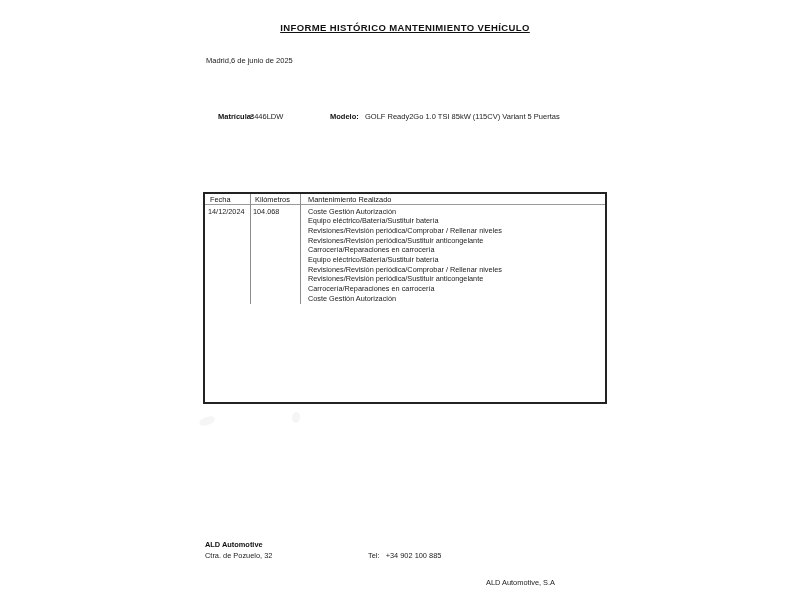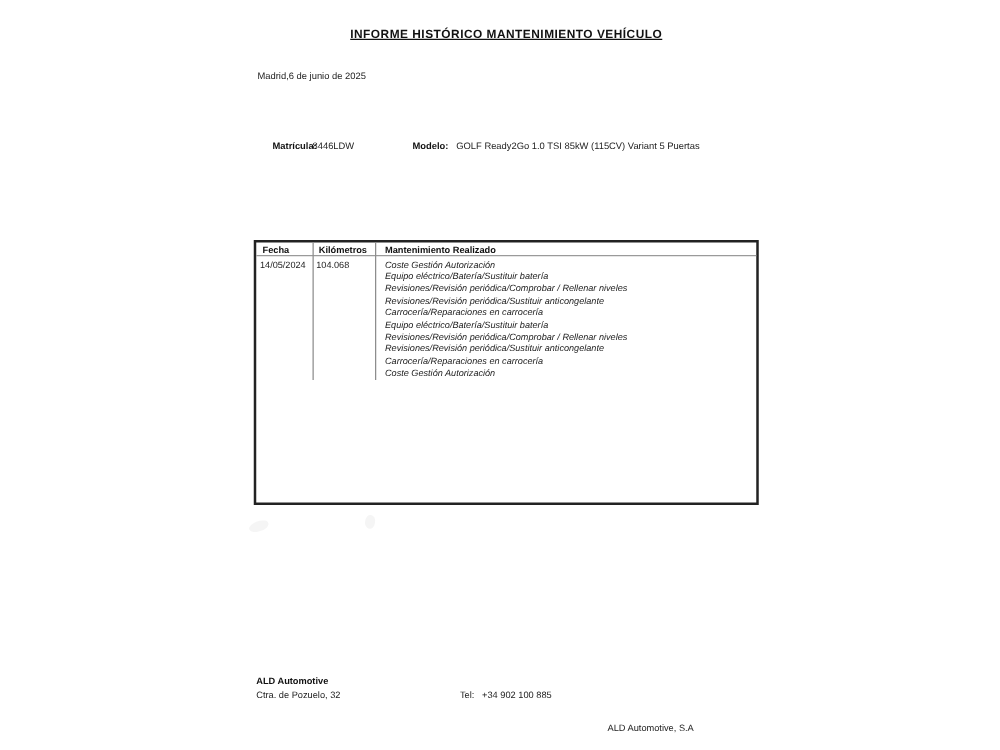--- a/index.html
+++ b/index.html
@@ -21,32 +21,32 @@
   .val-matricula { left: 250px; }
   .lbl-modelo { left: 330px; }
   .val-modelo { left: 365px; }
 
   .mtable {
     position: absolute; left: 203px; top: 192px; width: 404px; height: 212px;
     border: 2px solid #222; background: #fff;
   }
   .thead { position: absolute; top: 0; left: 0; width: 100%; height: 11px;
     border-bottom: 1px solid #9a9a9a; }
-  .th { position: absolute; top: 1px; font-size: 7.4px; font-weight: bold; color: #111; white-space: nowrap; }
+  .th { position: absolute; top: 1px; font-size: 7.4px; font-weight: normal; color: #111; white-space: nowrap; }
   .th-fecha { left: 5px; }
   .th-km { left: 50px; }
   .th-mant { left: 103px; }
   .vline { position: absolute; top: 0; width: 1px; height: 110px; background: #8d8d8d; }
   .vline-1 { left: 45px; }
   .vline-2 { left: 95px; }
   .cell { position: absolute; font-size: 7.3px; color: #222; white-space: nowrap; }
   .cell-fecha { left: 3px; top: 13px; }
   .cell-km { left: 48px; top: 13px; }
   .items { position: absolute; left: 103px; top: 12.5px; width: 295px; }
-  .item { font-size: 7.3px; line-height: 9.7px; color: #222; white-space: nowrap; font-style: italic; }
+  .item { font-size: 7.3px; line-height: 9.7px; color: #222; white-space: nowrap; }
 
   .smudge { position: absolute; opacity: 0.55; background: #ececec; }
   .smudge-1 { left: 199px; top: 417px; width: 16px; height: 8px;
     border-radius: 60% 40% 55% 45%; transform: rotate(-14deg); }
   .smudge-2 { left: 292px; top: 412px; width: 8px; height: 11px;
     border-radius: 50% 50% 45% 55%; transform: rotate(10deg); }
 
   .footer { position: absolute; left: 0; top: 0; width: 800px; font-size: 7.4px; }
   .f-company { position: absolute; left: 205px; top: 540px; font-weight: bold; color: #111; }
   .f-address { position: absolute; left: 205px; top: 551px; color: #222; }
@@ -78,21 +78,21 @@
 
   <div class="mtable">
     <div class="thead">
       <span class="th th-fecha">Fecha</span>
       <span class="th th-km">Kilómetros</span>
       <span class="th th-mant">Mantenimiento Realizado</span>
     </div>
     <div class="vline vline-1"></div>
     <div class="vline vline-2"></div>
 
-    <div class="cell cell-fecha">14/05/2024</div>
+    <div class="cell cell-fecha">14/12/2024</div>
     <div class="cell cell-km">104.068</div>
 
     <div class="items">
       <div class="item">Coste Gestión Autorización</div>
       <div class="item">Equipo eléctrico/Batería/Sustituir batería</div>
       <div class="item">Revisiones/Revisión periódica/Comprobar / Rellenar niveles</div>
       <div class="item">Revisiones/Revisión periódica/Sustituir anticongelante</div>
       <div class="item">Carrocería/Reparaciones en carrocería</div>
       <div class="item">Equipo eléctrico/Batería/Sustituir batería</div>
       <div class="item">Revisiones/Revisión periódica/Comprobar / Rellenar niveles</div>

